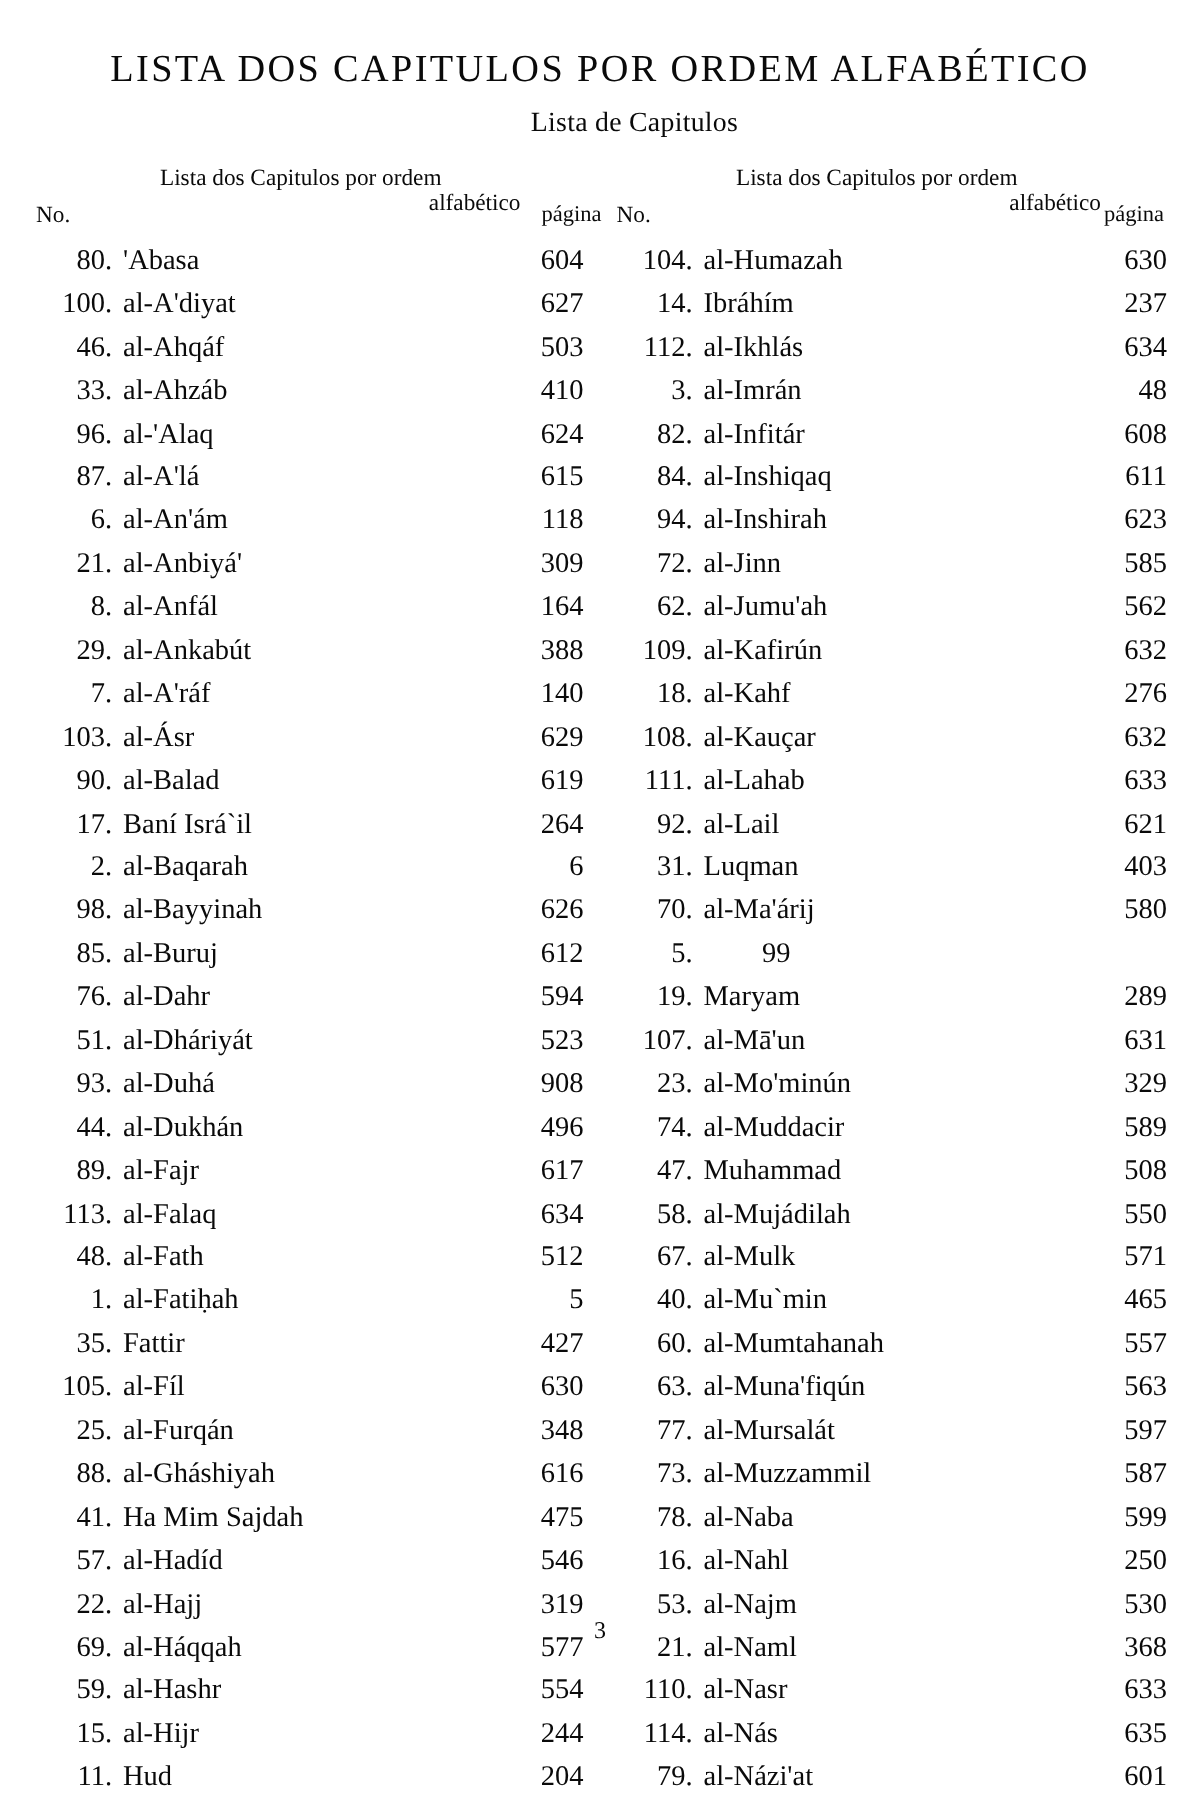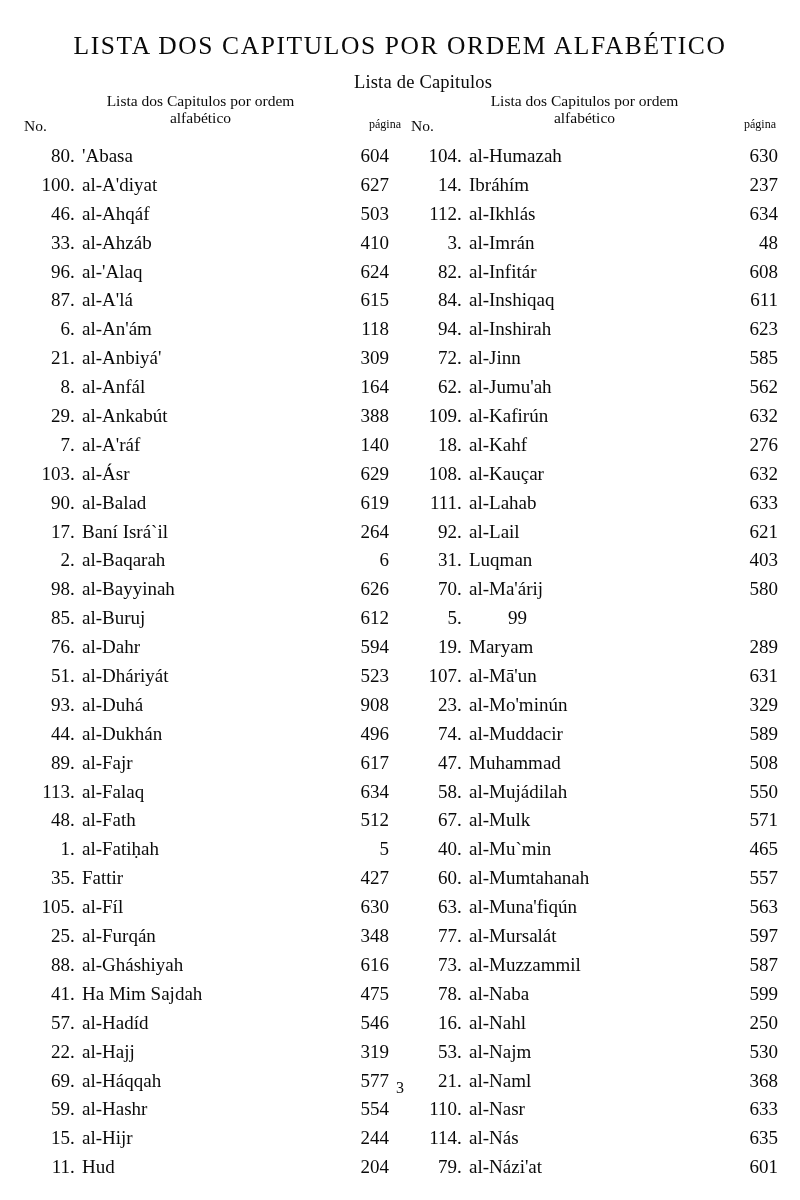--- a/index.html
+++ b/index.html
@@ -39,20 +39,21 @@
     font-weight: 400;
     margin: 0;
     padding-top: 11px;
     letter-spacing: 0.2px;
     padding-left: 46px;
   }
 
   
   .head-row {
     display: flex;
+    margin-top: 18px;
     padding: 0 22px 0 24px;
   }
   .head-col {
     width: 50%;
     position: relative;
     height: 46px;
   }
   .head-caption {
     position: absolute;
     top: 0;
@@ -60,32 +61,33 @@
     right: 0;
     text-align: center;
     font-size: 15.5px;
     line-height: 1.05;
     padding-left: 30px;
     padding-right: 54px;
   }
   .head-caption .l2 {
     display: block;
     margin-top: 1px;
+    text-align: right;
   }
   .head-no {
     position: absolute;
     left: 0;
     top: 24px;
     font-size: 15.5px;
   }
   .head-pag {
     position: absolute;
     right: 0;
     top: 24px;
-    font-size: 12px;
+    font-size: 15px;
   }
   .head-col.right .head-no { left: 10px; }
   .head-col.right .head-caption { padding-left: 34px; padding-right: 44px; }
   .head-col.right .head-pag { right: 2px; }
 
   
   .columns {
     display: flex;
     margin-top: 6px;
     padding: 0 22px 0 24px;

